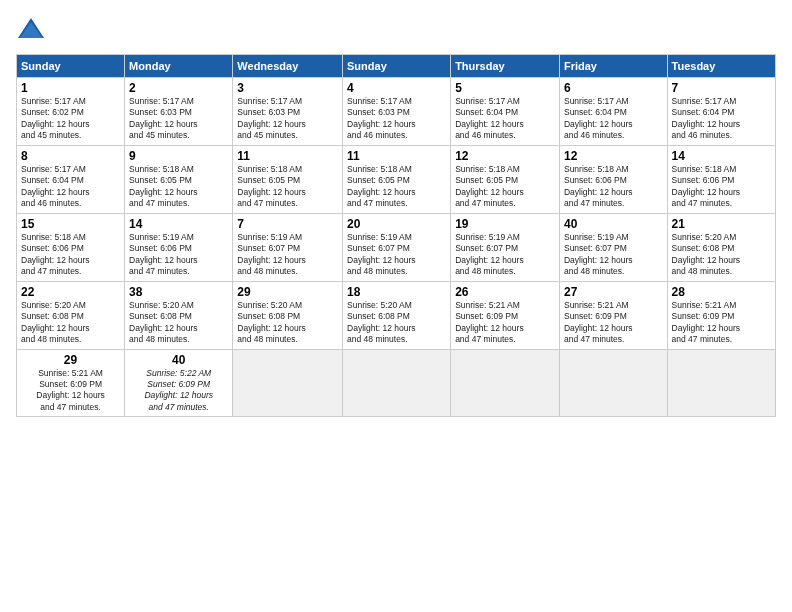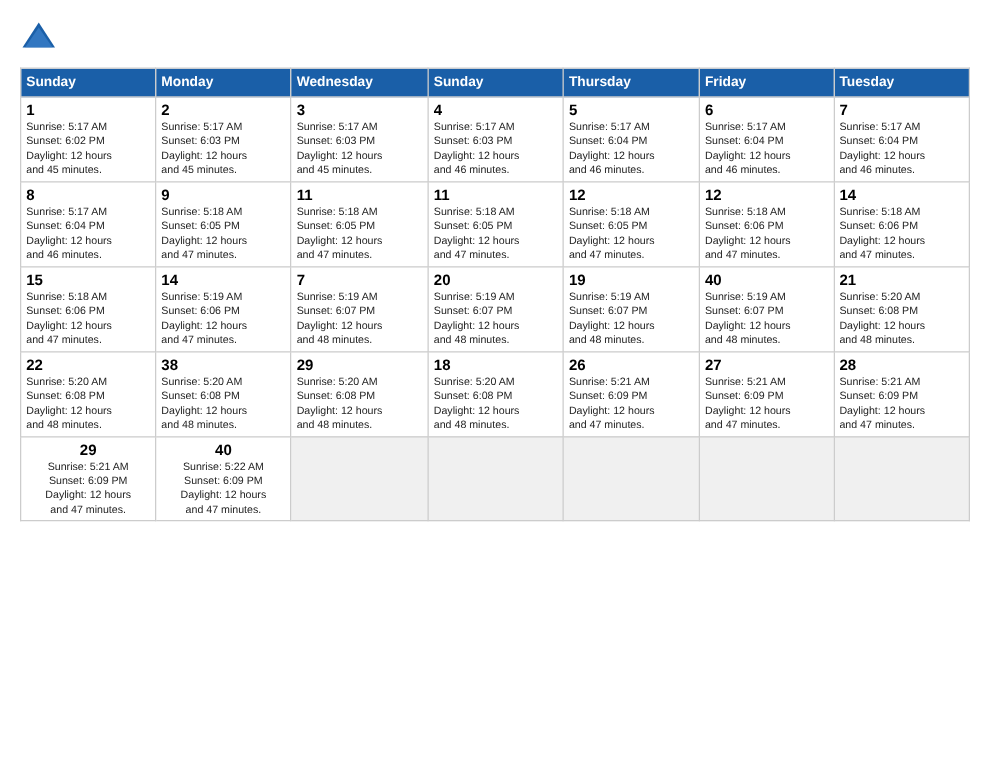--- a/index.html
+++ b/index.html
@@ -333,21 +333,21 @@
         <tr>
           <td>
             <span class="day-num">29</span>
             <div class="day-info" style="white-space: pre-line;">Sunrise: 5:21 AM
 Sunset: 6:09 PM
 Daylight: 12 hours
 and 47 minutes.</div>
           </td>
           <td>
             <span class="day-num">40</span>
-            <div class="day-info" style="white-space: pre-line;">Sunrise: 5:22 AM
+            <div class="day-info" style="white-space: pre-line; font-style: italic;">Sunrise: 5:22 AM
 Sunset: 6:09 PM
 Daylight: 12 hours
 and 47 minutes.</div>
           </td>
           <td class="empty"></td>
           <td class="empty"></td>
           <td class="empty"></td>
           <td class="empty"></td>
           <td class="empty"></td>
         </tr>

